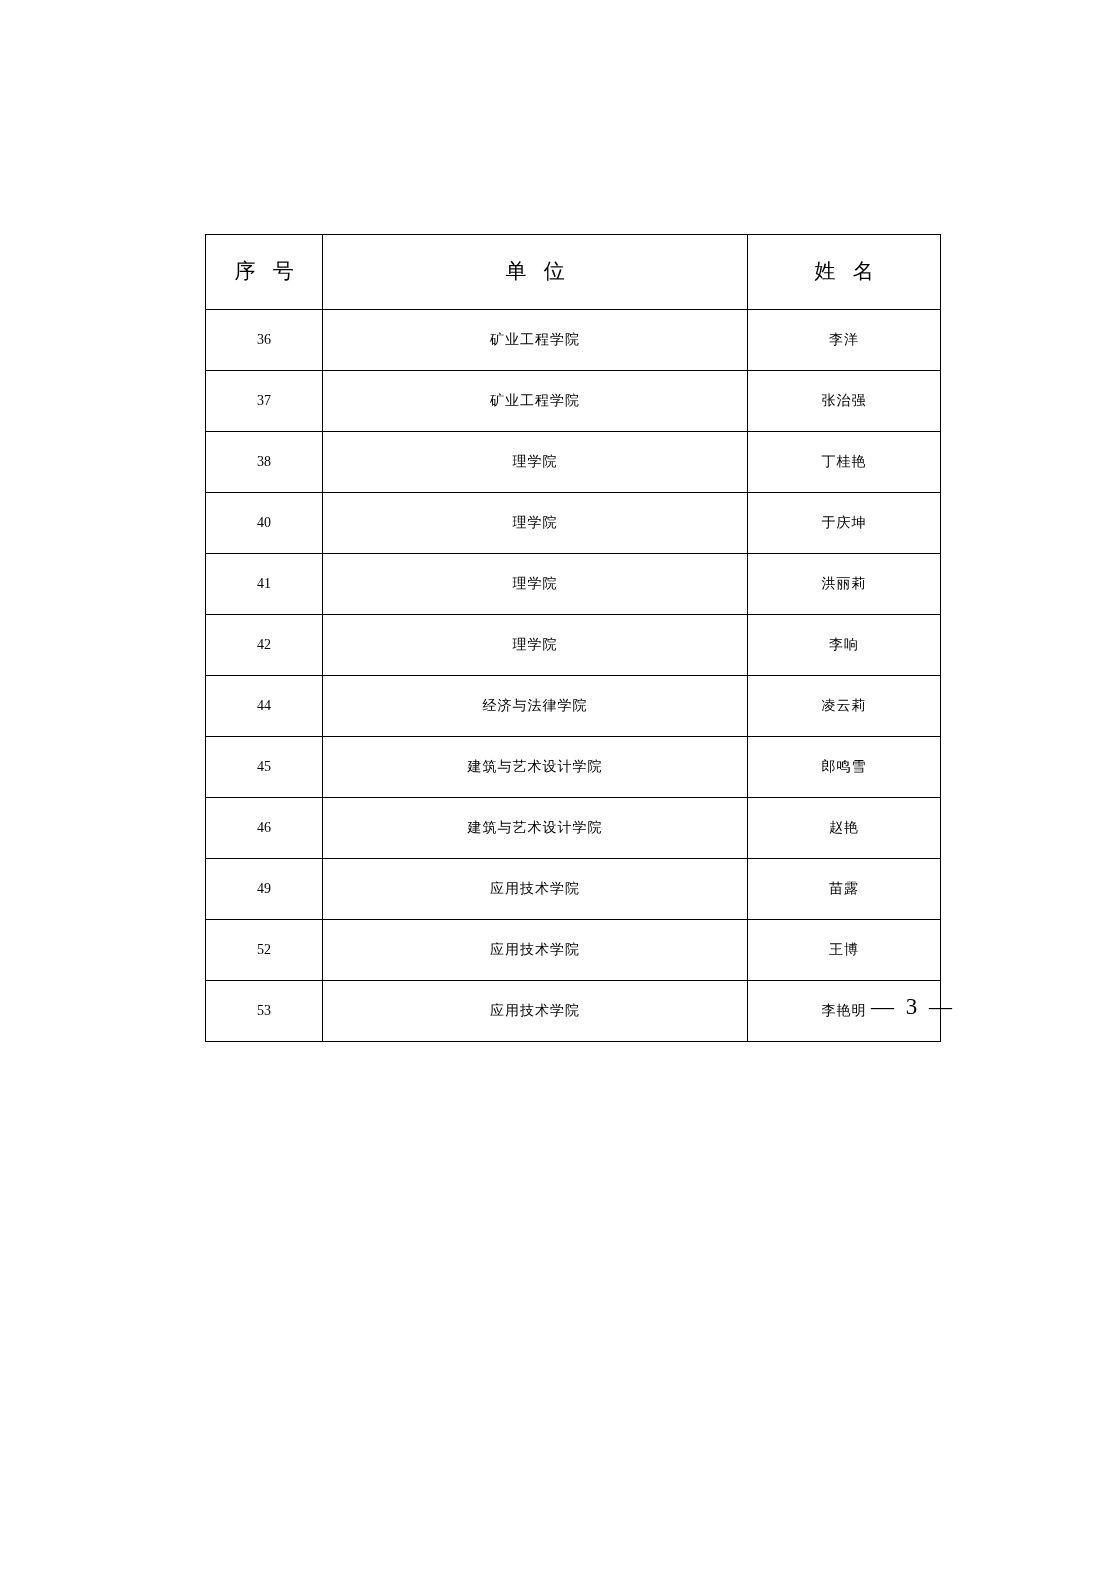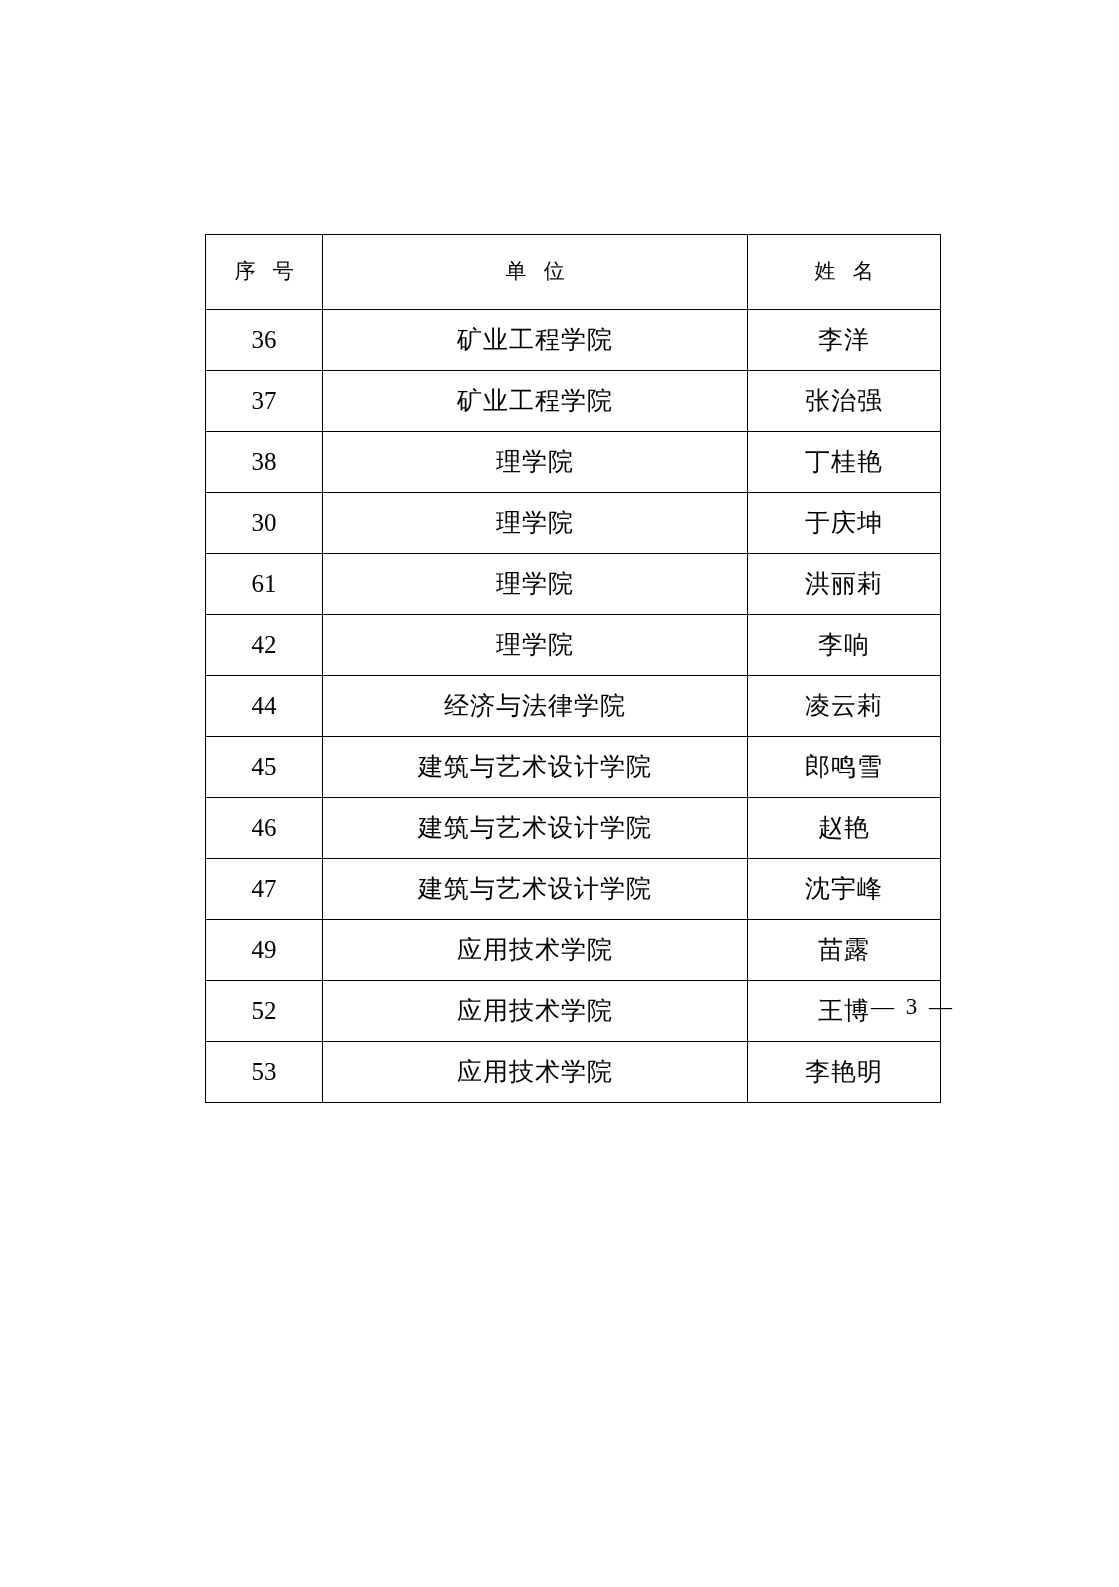--- a/index.html
+++ b/index.html
@@ -33,21 +33,21 @@
   table.roster {
     border-collapse: collapse;
     width: 735px;
     table-layout: fixed;
   }
   table.roster td, table.roster th {
     border: 1px solid #000000;
     height: 60px;
     text-align: center;
     vertical-align: middle;
-    font-size: 25px;
+    font-size: 14px;
     font-weight: normal;
     font-family: "Liberation Serif", serif;
     padding: 0;
     line-height: 1.2;
   }
   table.roster thead th {
     height: 74px;
     font-size: 21px;
     letter-spacing: 6px;
     text-indent: 6px;
@@ -104,26 +104,26 @@
           <td class="idx">37</td>
           <td class="unit">矿业工程学院</td>
           <td class="name">张治强</td>
         </tr>
         <tr>
           <td class="idx">38</td>
           <td class="unit">理学院</td>
           <td class="name">丁桂艳</td>
         </tr>
         <tr>
-          <td class="idx">30</td>
+          <td class="idx">40</td>
           <td class="unit">理学院</td>
           <td class="name">于庆坤</td>
         </tr>
         <tr>
-          <td class="idx">61</td>
+          <td class="idx">41</td>
           <td class="unit">理学院</td>
           <td class="name">洪丽莉</td>
         </tr>
         <tr>
           <td class="idx">42</td>
           <td class="unit">理学院</td>
           <td class="name">李响</td>
         </tr>
         <tr>
           <td class="idx">44</td>
@@ -132,25 +132,20 @@
         </tr>
         <tr>
           <td class="idx">45</td>
           <td class="unit">建筑与艺术设计学院</td>
           <td class="name">郎鸣雪</td>
         </tr>
         <tr>
           <td class="idx">46</td>
           <td class="unit">建筑与艺术设计学院</td>
           <td class="name">赵艳</td>
-        </tr>
-        <tr>
-          <td class="idx">47</td>
-          <td class="unit">建筑与艺术设计学院</td>
-          <td class="name">沈宇峰</td>
         </tr>
         <tr>
           <td class="idx">49</td>
           <td class="unit">应用技术学院</td>
           <td class="name">苗露</td>
         </tr>
         <tr>
           <td class="idx">52</td>
           <td class="unit">应用技术学院</td>
           <td class="name">王博</td>

